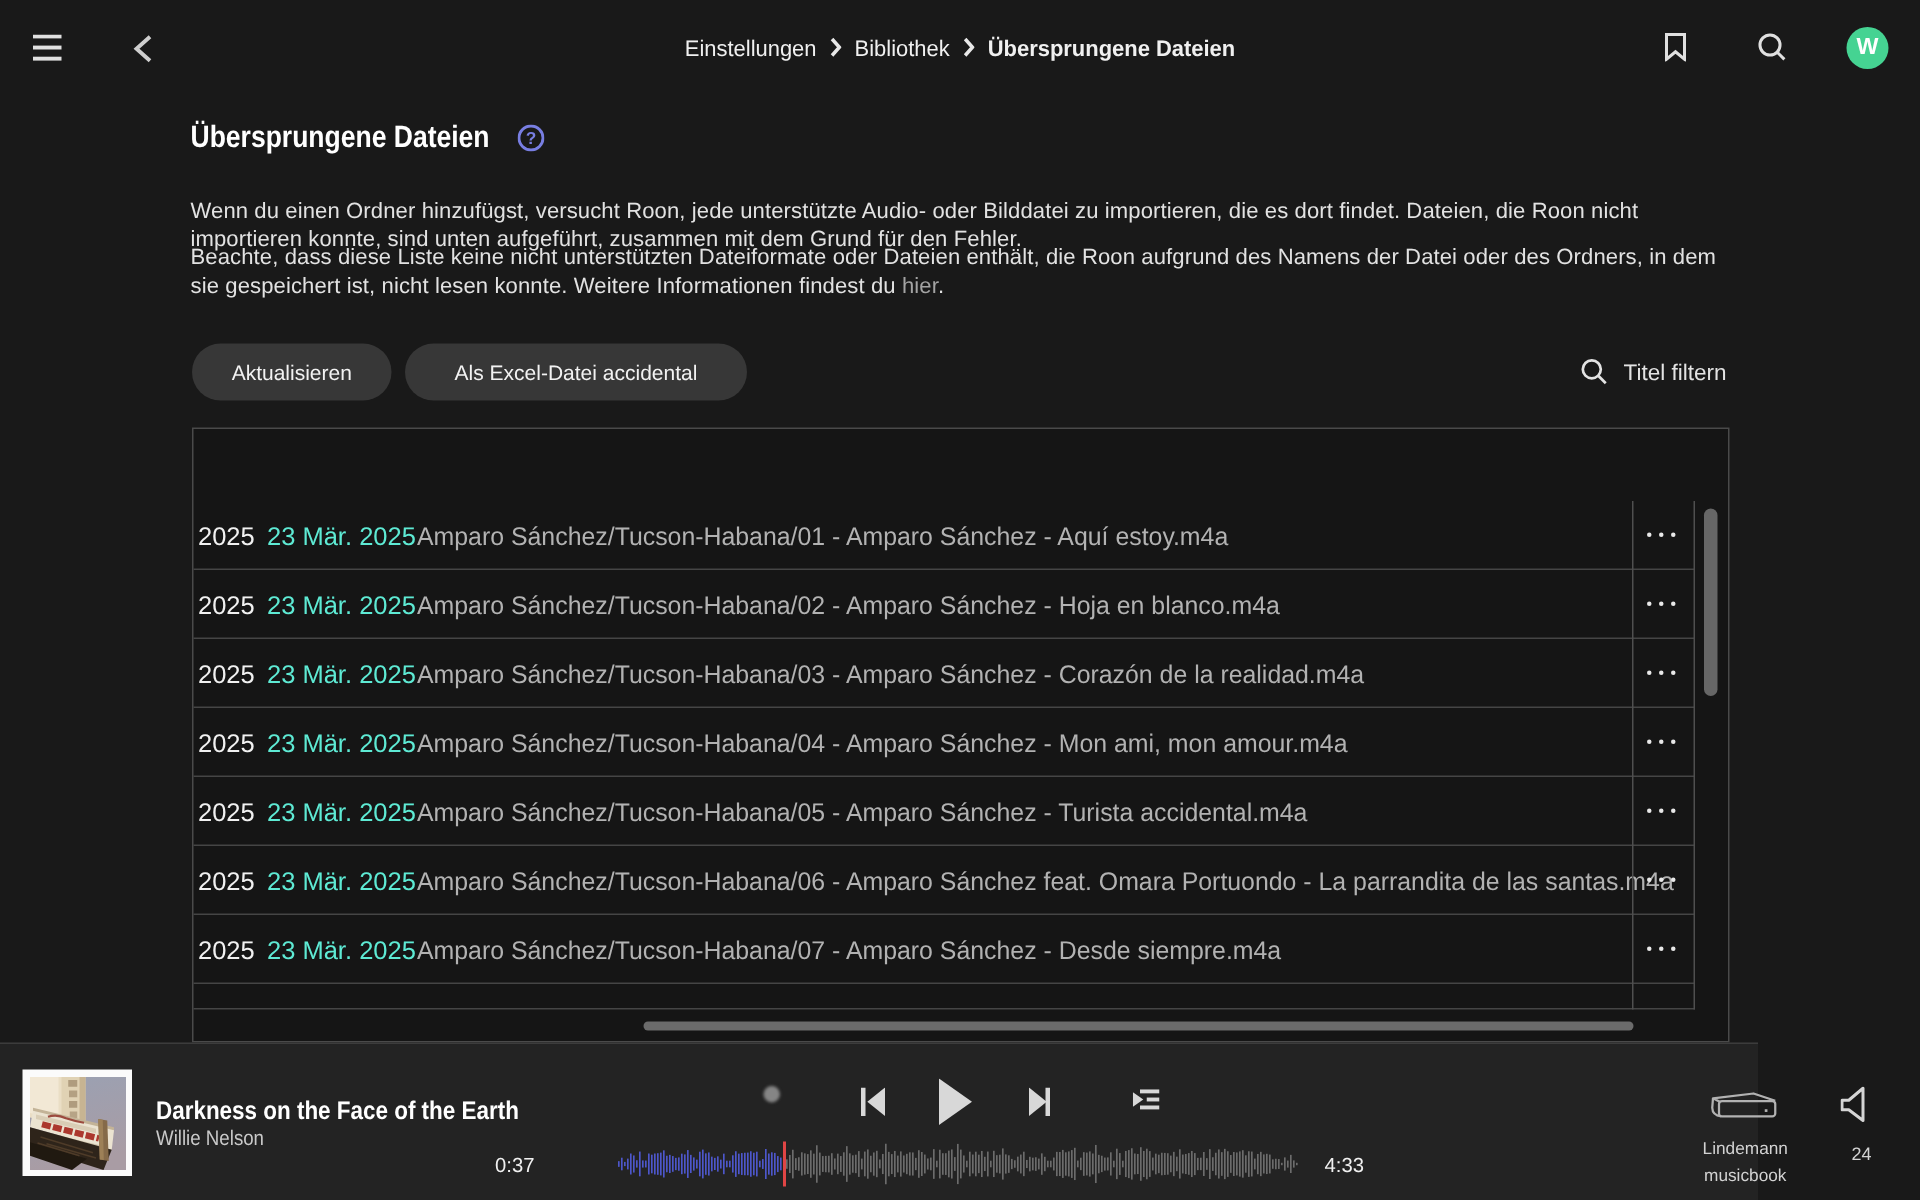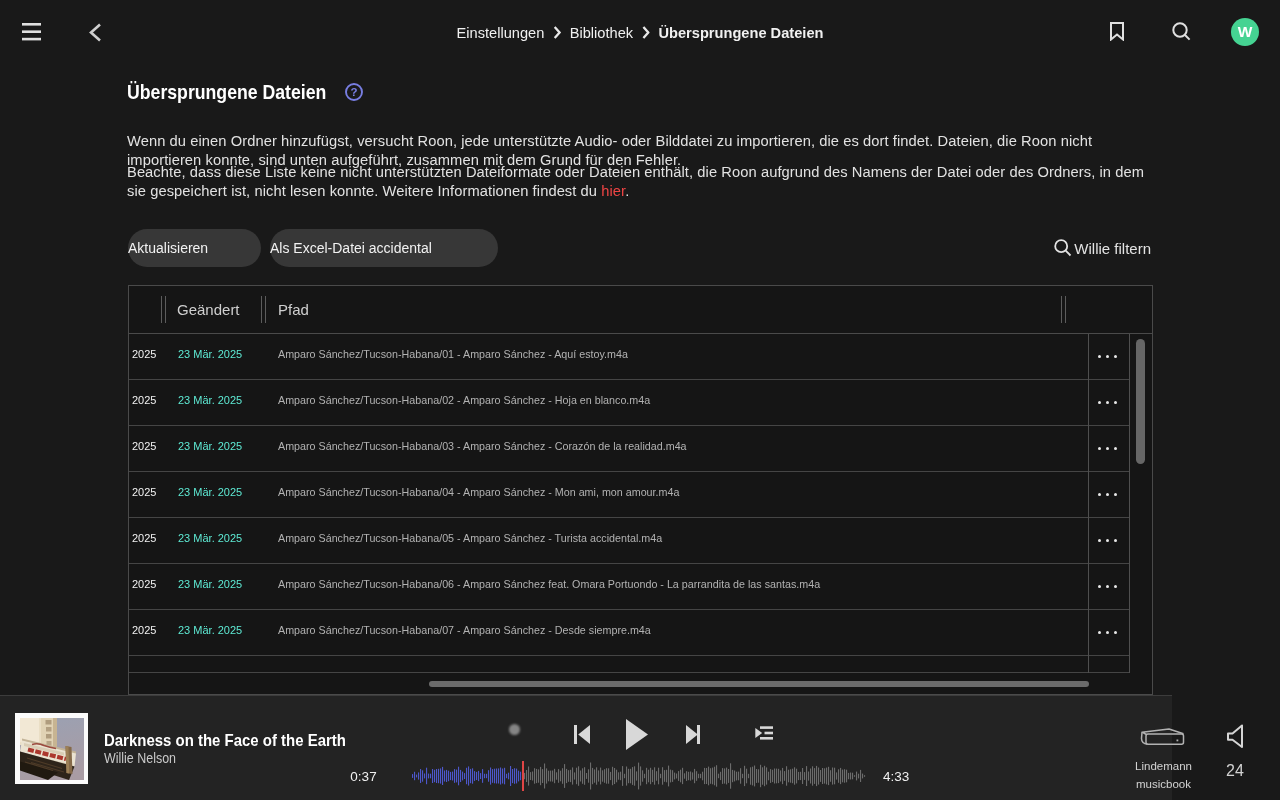--- a/index.html
+++ b/index.html
@@ -6,51 +6,51 @@
 html,body{width:1280px;height:800px;overflow:hidden;background:#191919;
  font-family:"Liberation Sans",sans-serif;-webkit-font-smoothing:antialiased}
 .abs{position:absolute}
 #crumbs{position:absolute;top:24px;left:0;width:1280px;text-align:center;
  font-size:15px;color:#f0f0f0;transform:scaleX(.975)}
 #crumbs b{font-weight:700}
 #crumbs svg{margin:0 9px;vertical-align:-1px}
 #title{position:absolute;left:127px;top:80px;font-size:20.5px;font-weight:700;color:#fff;
  transform:scaleX(.862);transform-origin:0 50%;white-space:nowrap}
 .para{position:absolute;left:127px;font-size:14.7px;line-height:18.6px;color:#e2e2e2;letter-spacing:.08px}
-.para a{color:#ef4444;text-decoration:none}
+.para a{color:#a3a3a3;text-decoration:none}
 .pill{position:absolute;top:229px;height:38px;border-radius:19px;background:#373737;
- color:#f2f2f2;font-size:14px;line-height:38px;}
+ color:#f2f2f2;font-size:14px;line-height:38px;text-align:center}
 #filter{position:absolute;top:240px;right:129px;font-size:15px;color:#e3e3e3}
 #table{position:absolute;left:128px;top:285px;width:1025px;height:410px;
  border:1px solid #4a4a4a;background:#151515}
 #thead{position:absolute;left:0;top:0;width:1023px;height:48px;border-bottom:1px solid #4a4a4a;
  font-size:15px;color:#cfcfcf}
 #thead span{position:absolute;top:15px}
 .hbar{position:absolute;top:10px;width:1px;height:27px;background:#5c5c5c}
-.trow{position:absolute;left:0;width:1001px;height:46px;border-bottom:1px solid #454545;font-size:11px}
+.trow{position:absolute;left:0;width:1001px;height:46px;border-bottom:1px solid #454545;font-size:17px}
 .trow span{position:absolute;top:14px;white-space:nowrap}
 .c1{left:3px;color:#f1f1f1}
 .c2{left:49px;color:#5eead4}
 .c3{left:149px;color:#b2b2b2;transform:scaleX(.975);transform-origin:0 50%}
 .dots{left:969px;top:21px!important;line-height:0}
 .dots i{display:inline-block;width:3.1px;height:3.1px;border-radius:50%;background:#e8e8e8;margin-right:5px;vertical-align:top}
 .vline{position:absolute;width:1px;background:#4f4f4f;top:48px;height:339px}
 #vthumb{position:absolute;left:1007px;top:53px;width:9px;height:125px;border-radius:4.5px;background:#666}
 #hthumb{position:absolute;left:300px;top:395px;width:660px;height:6px;border-radius:3px;background:#6b6b6b}
 #player{position:absolute;left:0;top:695px;width:1172px;height:105px;background:#232323;
  border-top:1px solid #3c3c3c}
 #art{position:absolute;left:15px;top:17px;width:73px;height:71px;background:#fbfbfb}
 #ptitle{position:absolute;left:104px;top:35px;font-size:17px;font-weight:700;color:#fff;
  transform:scaleX(.88);transform-origin:0 50%;white-space:nowrap}
 #partist{position:absolute;left:104px;top:54px;font-size:14px;color:#c9c9c9;
  transform:scaleX(.89);transform-origin:0 50%;white-space:nowrap}
 .time{position:absolute;top:73px;font-size:13.5px;font-weight:400;color:#f0f0f0}
 #zone{position:absolute;left:1120px;top:62px;width:87px;text-align:center;
  font-size:11.5px;line-height:17.5px;color:#d2d2d2}
-#vol{position:absolute;left:1226px;top:66px;width:30px;text-align:left;font-size:16px;color:#d2d2d2}
+#vol{position:absolute;left:1226px;top:66px;width:30px;text-align:center;font-size:12px;color:#d2d2d2}
 </style></head>
 <body>
 <svg class="abs" style="left:22px;top:23px" width="20" height="18" viewBox="0 0 20 18">
 <rect x="0" y="0" width="19" height="2.6" fill="#e0e0e0"></rect>
 <rect x="0" y="7.4" width="19" height="2.6" fill="#e0e0e0"></rect>
 <rect x="0" y="14.8" width="19" height="2.6" fill="#e0e0e0"></rect>
   </svg>
 <svg class="abs" style="left:88px;top:23px" width="15" height="19" viewBox="0 0 15 19">
 <polyline points="12,1.5 3,9.5 12,17.5" fill="none" stroke="#cfcfcf" stroke-width="2.6"></polyline>
   </svg>
@@ -77,33 +77,23 @@
 
 <div class="para" style="top:132px">Wenn du einen Ordner hinzufügst, versucht Roon, jede unterstützte Audio- oder Bilddatei zu importieren, die es dort findet. Dateien, die Roon nicht<br>importieren konnte, sind unten aufgeführt, zusammen mit dem Grund für den Fehler.</div>
 <div class="para" style="top:163px">Beachte, dass diese Liste keine nicht unterstützten Dateiformate oder Dateien enthält, die Roon aufgrund des Namens der Datei oder des Ordners, in dem<br>sie gespeichert ist, nicht lesen konnte. Weitere Informationen findest du <a href="#">hier</a>.</div>
 
 <div class="pill" style="left:128px;width:133px">Aktualisieren</div>
 <div class="pill" style="left:270px;width:228px">Als Excel-Datei accidental</div>
 <svg class="abs" style="left:1054px;top:239px" width="18" height="18" viewBox="0 0 18 18">
 <circle cx="7.2" cy="7.2" r="6" fill="none" stroke="#e3e3e3" stroke-width="1.8"></circle>
 <line x1="11.7" y1="11.7" x2="16.5" y2="16.5" stroke="#e3e3e3" stroke-width="1.8"></line>
   </svg>
-<div id="filter">Willie filtern</div>
+<div id="filter">Titel filtern</div>
 
 <div id="table">
-<div id="thead">
- <span style="left:48px">Geändert</span>
-      <span style="left:149px">Pfad</span>
- <div class="hbar" style="left:31.5px"></div>
-      <div class="hbar" style="left:36px"></div>
- <div class="hbar" style="left:131.5px"></div>
-      <div class="hbar" style="left:136px"></div>
- <div class="hbar" style="left:931.5px"></div>
-      <div class="hbar" style="left:936px"></div>
-</div>
 <div class="trow" style="top:48px">
 <span class="c1">2025</span>
       <span class="c2">23 Mär. 2025</span>
       <span class="c3">Amparo Sánchez/Tucson-Habana/01 - Amparo Sánchez - Aquí estoy.m4a</span>
 <span class="dots"><i></i><i></i><i></i></span>
 </div>
 <div class="trow" style="top:94px">
 <span class="c1">2025</span>
       <span class="c2">23 Mär. 2025</span>
       <span class="c3">Amparo Sánchez/Tucson-Habana/02 - Amparo Sánchez - Hoja en blanco.m4a</span>
@@ -191,21 +181,21 @@
 <svg class="abs" style="left:686px;top:29px" width="14" height="19" viewBox="0 0 14 19">
 <polygon points="0,0 11.8,9.5 0,19" fill="#d8d8d8"></polygon>
 <rect x="11" y="0" width="3" height="19" fill="#d8d8d8"></rect>
     </svg>
 <svg class="abs" style="left:754.5px;top:30px" width="18" height="14" viewBox="0 0 18 14">
 <polygon points="0.3,2.1 7.2,7 0.3,11.9" fill="#d8d8d8"></polygon>
 <rect x="5" y="0.3" width="13" height="2.6" fill="#d8d8d8"></rect>
 <rect x="9.5" y="5.7" width="8.5" height="2.6" fill="#d8d8d8"></rect>
 <rect x="5" y="11" width="13" height="2.6" fill="#d8d8d8"></rect>
     </svg>
-<div class="time" style="left:330px;width:67px;text-align:center">0:37</div>
+<div class="time" style="left:330px;width:67px;text-align:left">0:37</div>
 <div class="abs" style="left:412px;top:63px"><svg width="456" height="34" viewBox="0 0 456 34">
         <rect x="0" y="15.1" width="1.1" height="3.8" fill="#4d57cb"></rect>
         <rect x="2" y="12.8" width="1.1" height="8.4" fill="#4d57cb"></rect>
         <rect x="4" y="15.6" width="1.1" height="2.8" fill="#4d57cb"></rect>
         <rect x="6" y="13.4" width="1.1" height="7.2" fill="#4d57cb"></rect>
         <rect x="8" y="10.0" width="1.1" height="14.0" fill="#4d57cb"></rect>
         <rect x="10" y="11.3" width="1.1" height="11.4" fill="#4d57cb"></rect>
         <rect x="12" y="14.5" width="1.1" height="4.9" fill="#4d57cb"></rect>
         <rect x="14" y="8.7" width="1.1" height="16.5" fill="#4d57cb"></rect>
         <rect x="16" y="14.6" width="1.1" height="4.8" fill="#4d57cb"></rect>

